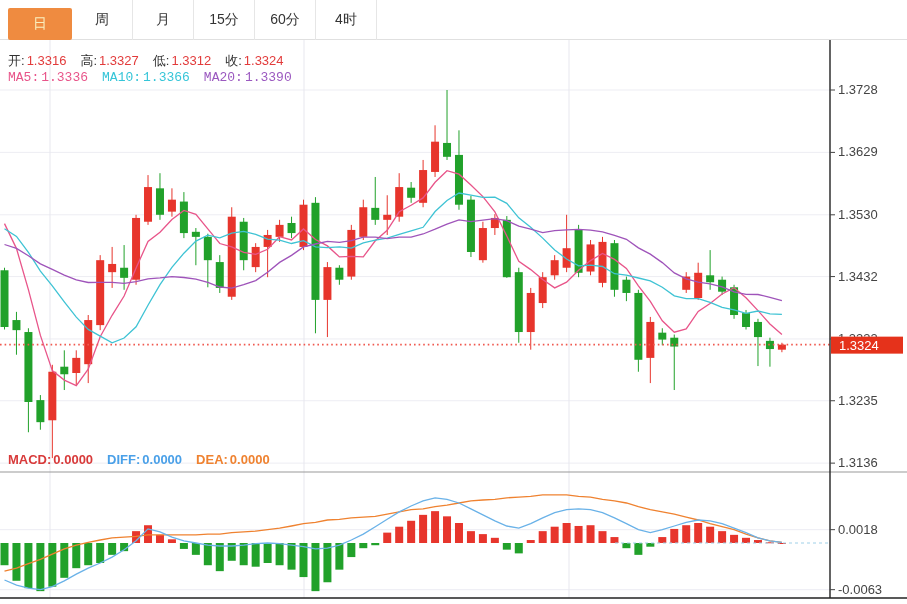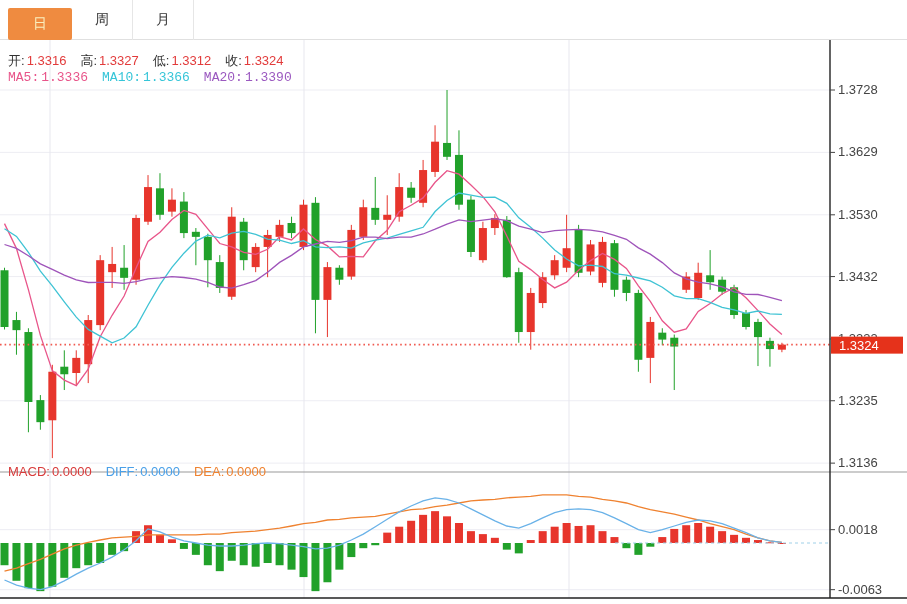--- a/index.html
+++ b/index.html
@@ -9,21 +9,21 @@
           border-bottom:1px solid #e0e0e0;display:flex;align-items:flex-start;
           padding-left:8px;box-sizing:border-box;z-index:5;}
   .tab{width:61px;height:40px;display:flex;align-items:center;justify-content:center;
        font-size:14px;color:#333;border-right:1px solid #e6e6e6;cursor:pointer;box-sizing:border-box;}
   .tab.active{background:#ef8b40;color:#faf0bf;height:32px;margin-top:8px;width:64px;
               border-right:none;border-radius:2px;}
   .legend{position:absolute;left:8px;font-size:13px;z-index:4;white-space:nowrap;letter-spacing:0;}
   .legend span{margin-right:14px;}
   #ohlc-legend{top:52px;}
   #ma-legend{top:70px;font-family:Liberation Mono, monospace;}
-  #macd-legend{top:464px;}
+  #macd-legend{top:452px;font-weight:bold;}
 </style>
 </head>
 <body>
 
 <div id="stage">
   <svg id="chart-svg" width="907" height="604" viewBox="0 0 907 604">
       <line x1="0" y1="90" x2="830" y2="90" stroke="#ededf3" stroke-width="1"></line>
       <line x1="0" y1="152.3997000000001" x2="830" y2="152.3997000000001" stroke="#ededf3" stroke-width="1"></line>
       <line x1="0" y1="214.79940000000025" x2="830" y2="214.79940000000025" stroke="#ededf3" stroke-width="1"></line>
       <line x1="0" y1="276.56880000000046" x2="830" y2="276.56880000000046" stroke="#ededf3" stroke-width="1"></line>
@@ -261,17 +261,20 @@
       <text x="838" y="533.6674" font-size="13" fill="#444444" font-family="&quot;Liberation Sans&quot;,sans-serif">0.0018</text>
       <line x1="830" y1="589.6641" x2="835" y2="589.6641" stroke="#444444" stroke-width="1"></line>
       <text x="838" y="593.6641" font-size="13" fill="#444444" font-family="&quot;Liberation Sans&quot;,sans-serif">-0.0063</text>
       <rect x="831" y="336.6411999999999" width="72" height="17" fill="#e5321b"></rect>
       <text x="839" y="349.6411999999999" font-size="13" fill="#ffffff" font-family="&quot;Liberation Sans&quot;,sans-serif">1.3324</text>
     </svg>
   <div class="tabbar" id="tabbar">
       <div class="tab active">日</div>
       <div class="tab">周</div>
       <div class="tab">月</div>
+      <div class="tab">15分</div>
+      <div class="tab">60分</div>
+      <div class="tab">4时</div>
     </div>
   <div class="legend" id="ohlc-legend"><span><span style="color: rgb(51, 51, 51); margin-right: 2px;">开:</span><span style="color: rgb(226, 59, 59); margin-right: 0px;">1.3316</span></span><span><span style="color: rgb(51, 51, 51); margin-right: 2px;">高:</span><span style="color: rgb(226, 59, 59); margin-right: 0px;">1.3327</span></span><span><span style="color: rgb(51, 51, 51); margin-right: 2px;">低:</span><span style="color: rgb(226, 59, 59); margin-right: 0px;">1.3312</span></span><span><span style="color: rgb(51, 51, 51); margin-right: 2px;">收:</span><span style="color: rgb(226, 59, 59); margin-right: 0px;">1.3324</span></span></div>
   <div class="legend" id="ma-legend"><span><span style="color: rgb(232, 85, 138); margin-right: 2px;">MA5:</span><span style="color: rgb(232, 85, 138); margin-right: 0px;">1.3336</span></span><span><span style="color: rgb(53, 197, 216); margin-right: 2px;">MA10:</span><span style="color: rgb(53, 197, 216); margin-right: 0px;">1.3366</span></span><span><span style="color: rgb(155, 89, 192); margin-right: 2px;">MA20:</span><span style="color: rgb(155, 89, 192); margin-right: 0px;">1.3390</span></span></div>
   <div class="legend" id="macd-legend"><span><span style="color: rgb(216, 58, 58); margin-right: 2px;">MACD:</span><span style="color: rgb(216, 58, 58); margin-right: 0px;">0.0000</span></span><span><span style="color: rgb(74, 160, 232); margin-right: 2px;">DIFF:</span><span style="color: rgb(74, 160, 232); margin-right: 0px;">0.0000</span></span><span><span style="color: rgb(239, 130, 48); margin-right: 2px;">DEA:</span><span style="color: rgb(239, 130, 48); margin-right: 0px;">0.0000</span></span></div>
 </div>
 
 </body></html>

